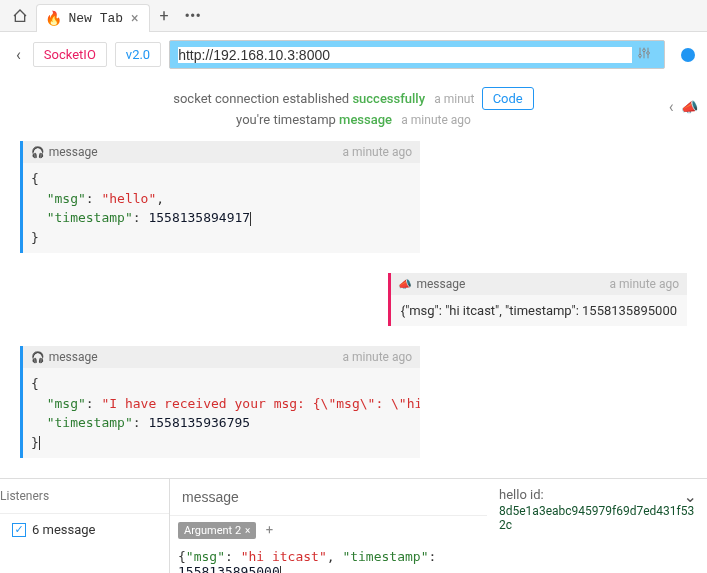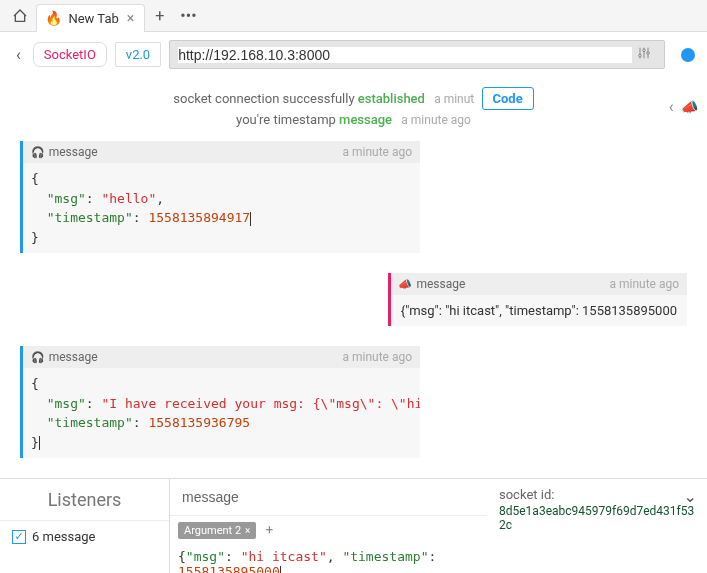--- a/index.html
+++ b/index.html
@@ -3,66 +3,66 @@
   <meta charset="utf-8">
   <style>
     * { box-sizing: border-box; margin: 0; padding: 0; }
     body { font-family: -apple-system, BlinkMacSystemFont, "Segoe UI", Roboto, sans-serif; font-size: 13px; color: #333; background: #fff; width: 707px; }
     
     
     .browser-bar { display: flex; align-items: center; height: 32px; background: #f5f5f5; border-bottom: 1px solid #ddd; padding: 0 8px; gap: 4px; }
     .home-btn { width: 24px; height: 24px; display: flex; align-items: center; justify-content: center; color: #555; }
     .tab { display: flex; align-items: center; background: #fff; border: 1px solid #ddd; border-bottom: none; border-radius: 4px 4px 0 0; padding: 4px 8px; gap: 6px; height: 28px; margin-top: 4px; }
     .tab-icon { font-size: 14px; }
-    .tab-title { font-size: 13px; }
+    .tab-title { font-size: 13px; font-family: Liberation Mono, monospace; }
     .tab-close { color: #888; cursor: pointer; font-size: 14px; padding: 0 2px; }
     .new-tab-btn, .more-btn { color: #555; padding: 0 6px; font-size: 16px; cursor: pointer; }
     
     
     .toolbar { display: flex; align-items: center; padding: 8px 12px; gap: 8px; }
     .back-btn { color: #555; font-size: 16px; cursor: pointer; padding: 0 4px; }
     .chip { padding: 4px 10px; border: 1px solid #ddd; border-radius: 2px; font-size: 13px; }
-    .chip.socketio { color: #e91e63; border-radius: 7px; }
+    .chip.socketio { color: #e91e63; }
     .chip.version { color: #2196f3; }
-    .url-bar { flex: 1; display: flex; align-items: center; border: 1px solid #ccc; border-radius: 2px; padding: 4px 8px; background: #e5e5e5; }
+    .url-bar { flex: 1; display: flex; align-items: center; border: 1px solid #ccc; border-radius: 2px; padding: 4px 8px; background: #7dd3fc; }
     .url-input { flex: 1; border: none; outline: none; font-size: 14px; color: #333; }
     .equalizer-icon { color: #888; cursor: pointer; padding: 0 4px; }
     .status-dot { width: 14px; height: 14px; border-radius: 50%; background: #2196f3; margin-left: 8px; }
     
     
     .status-area { position: relative; text-align: center; padding: 8px 0 12px; font-size: 13px; color: #666; }
     .status-line { margin: 2px 0; }
     .green { color: #4caf50; font-weight: 500; }
     .time-ago { color: #aaa; margin-left: 6px; font-size: 12px; }
-    .code-btn { display: inline-block; border: 1px solid #2196f3; color: #2196f3; padding: 3px 10px; border-radius: 3px; font-size: 13px; margin-left: 4px; cursor: pointer; font-weight: bold; }
+    .code-btn { display: inline-block; border: 1px solid #2196f3; color: #2196f3; padding: 3px 10px; border-radius: 3px; font-size: 13px; margin-left: 4px; cursor: pointer; }
     .right-controls { position: absolute; right: 8px; top: 20px; display: flex; align-items: center; gap: 8px; }
     .right-chevron { color: #888; font-size: 16px; cursor: pointer; }
     .megaphone { color: #e91e63; font-size: 14px; cursor: pointer; }
     
     
     .messages { padding: 0 20px; }
     .msg-block { margin-bottom: 20px; }
     .msg-block.left .msg-box { border-left: 3px solid #2196f3; max-width: 400px; }
     .msg-block.right { display: flex; justify-content: flex-end; }
     .msg-block.right .msg-box { border-left: 3px solid #e91e63; max-width: 300px; }
     .msg-box { background: #f7f7f7; }
     .msg-header { display: flex; align-items: center; justify-content: space-between; padding: 4px 8px; background: #eee; font-size: 12px; color: #666; }
     .msg-header-left { display: flex; align-items: center; gap: 4px; }
     .headphone-icon { color: #888; font-size: 11px; }
     .megaphone-icon-small { color: #e91e63; font-size: 11px; }
     .msg-body { padding: 6px 8px; font-family: Menlo, Consolas, monospace; font-size: 13px; line-height: 1.5; white-space: pre; overflow: hidden; }
     .json-key { color: #2e7d32; }
     .json-str { color: #d32f2f; }
-    .json-num { color: #c2410c; }
+    .json-num { color: #0f172a; }
     .plain-body { padding: 8px 10px; font-size: 13px; color: #333; }
     
     
     .bottom-panel { border-top: 1px solid #ddd; display: grid; grid-template-columns: 170px 1fr 220px; }
     .listeners-col { border-right: 1px solid #ddd; }
-    .listeners-title { text-align: center; padding: 10px 0; color: #777; font-size: 18px; border-bottom: 1px solid #eee; }
+    .listeners-title { padding: 10px 0; color: #777; font-size: 12px; border-bottom: 1px solid #eee; }
     .listener-item { padding: 8px 12px; display: flex; align-items: center; gap: 6px; font-size: 13px; }
     .listener-checkbox { width: 14px; height: 14px; border: 1.5px solid #2196f3; display: inline-flex; align-items: center; justify-content: center; color: #2196f3; font-size: 11px; }
     .msg-input-col { display: flex; flex-direction: column; }
     .msg-input-top { padding: 10px 12px; border-bottom: 1px solid #eee; }
     .msg-input-field { border: none; outline: none; font-size: 14px; color: #666; width: 100%; }
     .arg-row { padding: 6px 8px; }
     .arg-tab { display: inline-flex; align-items: center; background: #999; color: #fff; font-size: 11px; padding: 2px 6px; border-radius: 2px; gap: 4px; }
     .arg-tab-close { cursor: pointer; font-size: 10px; }
     .arg-plus { display: inline-block; color: #888; margin-left: 6px; cursor: pointer; font-size: 13px; }
     .arg-body { padding: 4px 8px 10px; font-family: Menlo, Consolas, monospace; font-size: 13px; }
@@ -103,21 +103,21 @@
           <circle cx="12" cy="8" r="2"></circle>
           <circle cx="18" cy="12" r="2"></circle>
         </svg>
     </span>
   </div>
   <span class="status-dot"></span>
 </div>
 
 <div class="status-area">
   <div class="status-line">
-    <span>socket connection successfully </span><span class="green">established</span>
+    <span>socket connection established </span><span class="green">successfully</span>
     <span class="time-ago">a minut</span>
     <span class="code-btn">Code</span>
   </div>
   <div class="status-line">
     <span>you're timestamp </span><span class="green">message</span>
     <span class="time-ago">a minute ago</span>
   </div>
   <div class="right-controls">
     <span class="right-chevron">‹</span>
     <span class="megaphone">📣</span>
@@ -188,17 +188,17 @@
     <div class="arg-row">
       <span class="arg-tab">
         <span>Argument 2</span>
         <span class="arg-tab-close">×</span>
       </span>
       <span class="arg-plus">+</span>
     </div>
     <div class="arg-body"><span>{</span><span class="json-key">"msg"</span>: <span class="json-str">"hi itcast"</span>, <span class="json-key">"timestamp"</span>: <span class="json-num">1558135895000</span><span class="cursor-line"></span></div>
   </div>
   <div class="socket-col">
-    <div class="socket-label">socket id:</div>
+    <div class="socket-label">hello id:</div>
     <div class="socket-id">8d5e1a3eabc945979f69d7ed431f532c</div>
     <span class="expand-chevron">⌄</span>
   </div>
 </div>
 
 </body></html>

